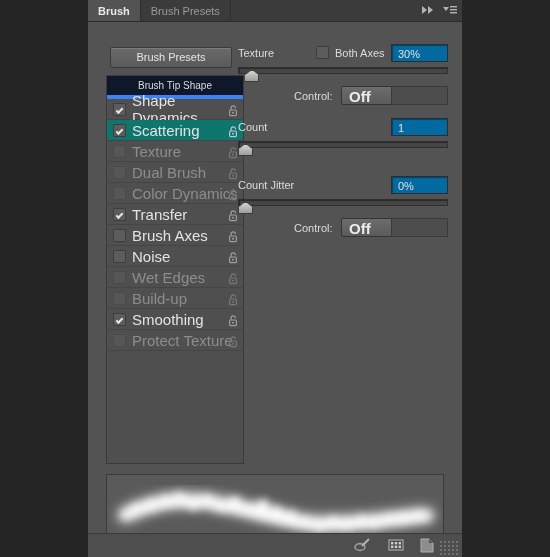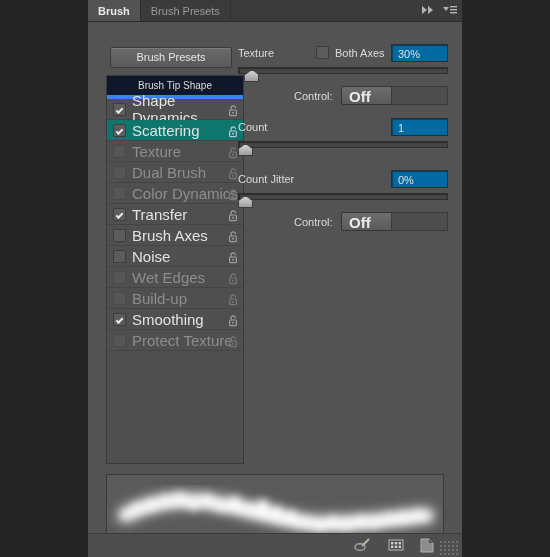--- a/index.html
+++ b/index.html
@@ -346,21 +346,21 @@
 
       <div class="row" style="margin-top:10px;">
         <span class="lbl">Count</span>
         <span class="valbox">1</span>
       </div>
       <div class="slider">
         <div class="track"></div>
         <div class="thumb" style="left:0%;"></div>
       </div>
 
-      <div class="row" style="margin-top:16px;">
+      <div class="row" style="margin-top:22px;">
         <span class="lbl">Count Jitter</span>
         <span class="valbox">0%</span>
       </div>
       <div class="slider">
         <div class="track"></div>
         <div class="thumb" style="left:0%;"></div>
       </div>
 
       <div class="ctlrow">
         <span class="clabel">Control:</span>

